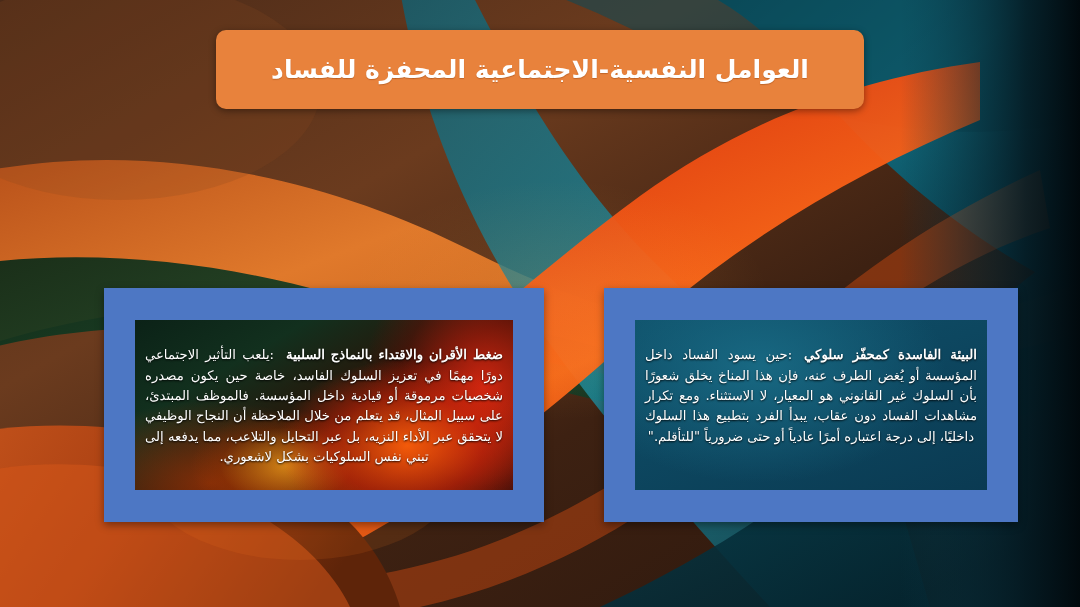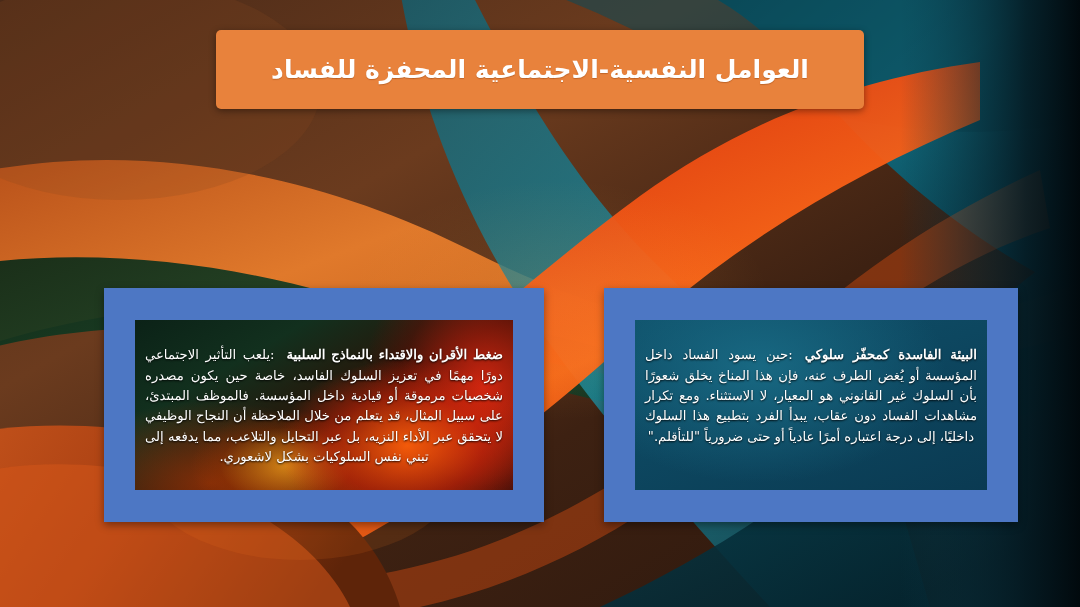--- a/index.html
+++ b/index.html
@@ -27,21 +27,21 @@
   }
 
   
   .title-plaque {
     position: absolute;
     left: 216px;
     top: 30px;
     width: 648px;
     height: 79px;
     background: #e8823c;
-    border-radius: 5px;
+    border-radius: 10px;
     box-shadow: 0 2px 7px rgba(0,0,0,.40);
     display: flex;
     align-items: center;
     justify-content: center;
   }
   .title-text {
     color: #ffffff;
     font-size: 25px;
     font-weight: bold;
     letter-spacing: .5px;
@@ -128,21 +128,21 @@
     font-size: 13.2px;
     line-height: 1.54;
     text-align: justify;
     text-align-last: center;
     padding: 12px 10px 0 10px;
     font-family: "DejaVu Serif", "Liberation Serif", serif;
     text-shadow: 0 1px 2px rgba(0,0,0,.85);
   }
   .card-lead {
     font-weight: bold;
-    font-family: Liberation Serif, serif;
+    font-family: Liberation Sans, sans-serif;
     margin-left: 12px;
   }
 </style>
 </head>
 <body>
 
 <div id="slide">
 
   <svg id="bg-art" viewBox="0 0 1080 607" preserveAspectRatio="none" aria-hidden="true">
     <defs>

